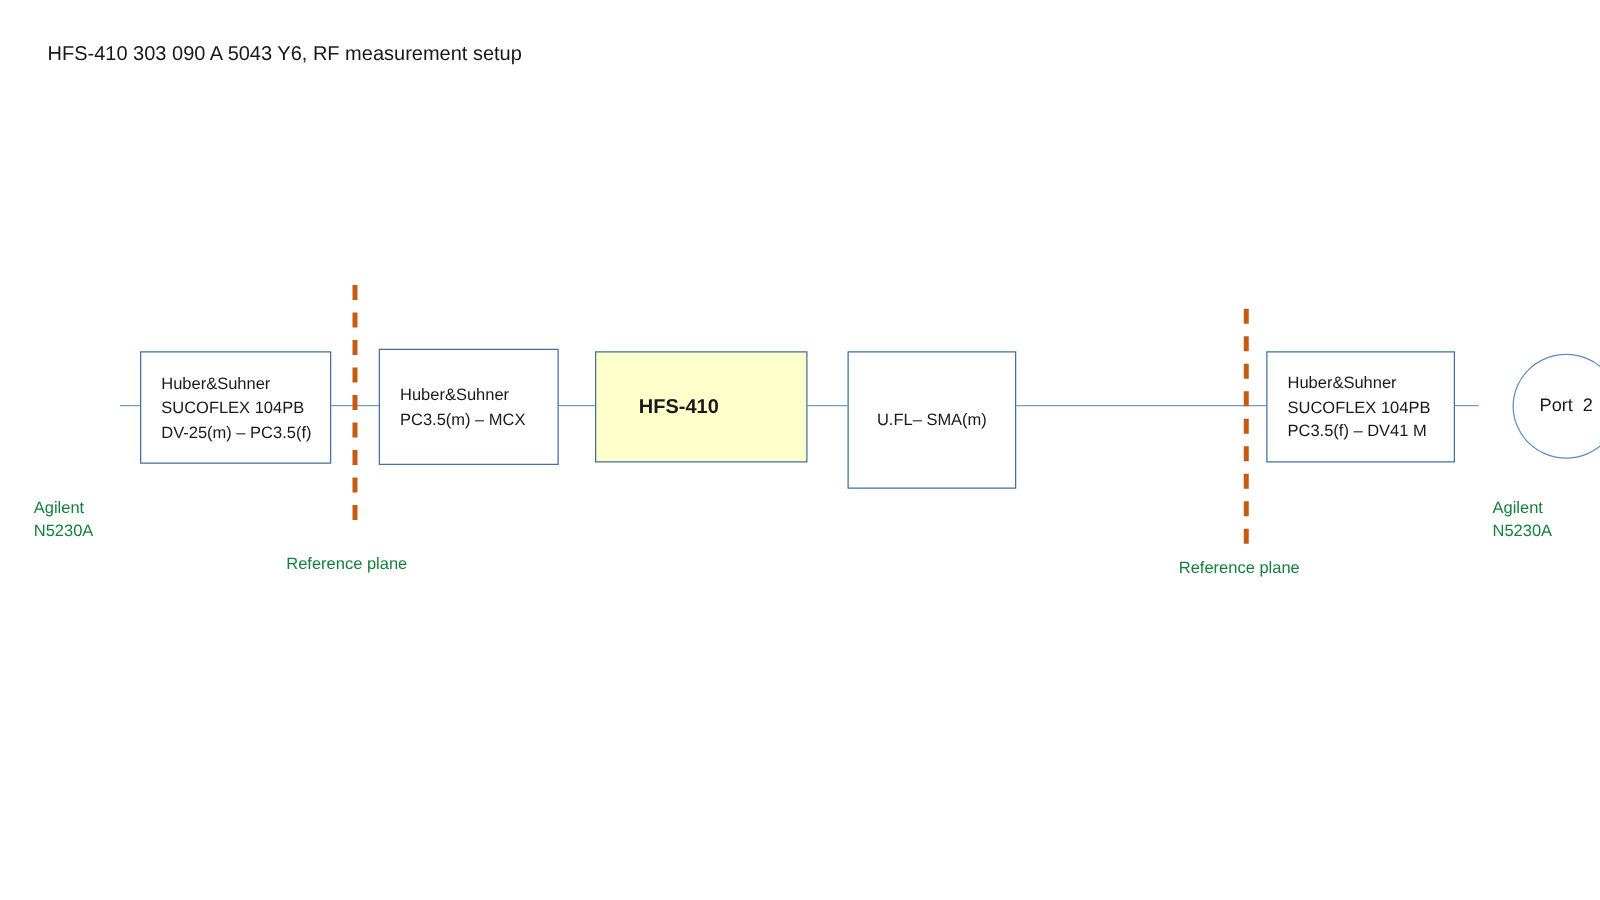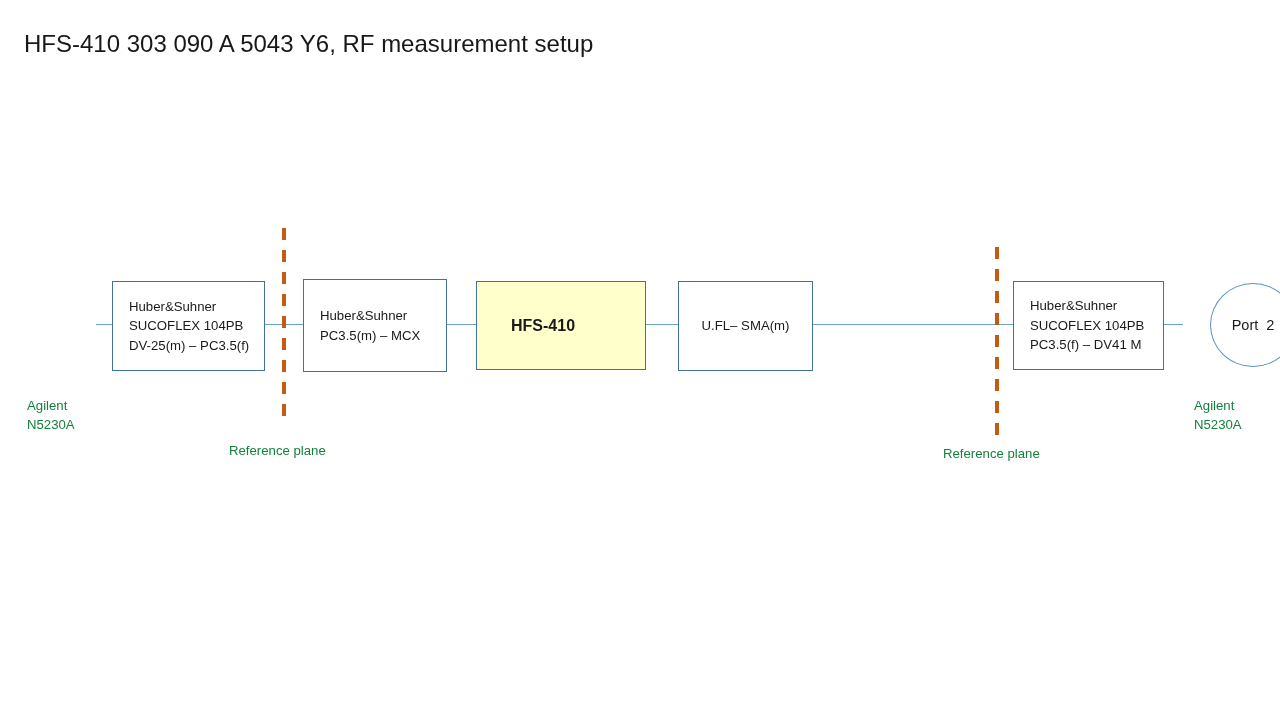--- a/index.html
+++ b/index.html
@@ -16,23 +16,23 @@
     position: relative;
     width: 1280px;
     height: 720px;
     overflow: hidden;
     background: #ffffff;
   }
 
   
   #title {
     position: absolute;
-    left: 24px;
+    left: 38px;
     top: 31px;
-    font-size: 24px;
+    font-size: 16px;
     line-height: 26px;
     color: #181818;
     white-space: nowrap;
   }
 
   
   .wire {
     position: absolute;
     height: 0;
     border-top: 1.4px solid #6b9ec9;
@@ -155,21 +155,21 @@
 
   <div class="block align-left" style="left:303px; top:279px; width:144px; height:93px;">
     <div class="block-text">Huber&amp;Suhner</div>
     <div class="block-text">PC3.5(m) – MCX</div>
   </div>
 
   <div class="block align-left fill-yellow" style="left:476px; top:281px; width:170px; height:89px;">
     <div class="block-text bold" style="padding-left:34px;">HFS-410</div>
   </div>
 
-  <div class="block align-center" style="left:678px; top:281px; width:135px; height:90px;justify-content:center;">
+  <div class="block align-center" style="left:678px; top:281px; width:135px; height:110px;justify-content:center;">
     <div class="block-text">U.FL– SMA(m)</div>
   </div>
 
   <div class="block align-left" style="left:1013px; top:281px; width:151px; height:89px;">
     <div class="block-text">Huber&amp;Suhner</div>
     <div class="block-text">SUCOFLEX 104PB</div>
     <div class="block-text">PC3.5(f) – DV41 M</div>
   </div>
 
   <div class="port" style="left:1210px; top:283px; width:86px; height:84px;">

